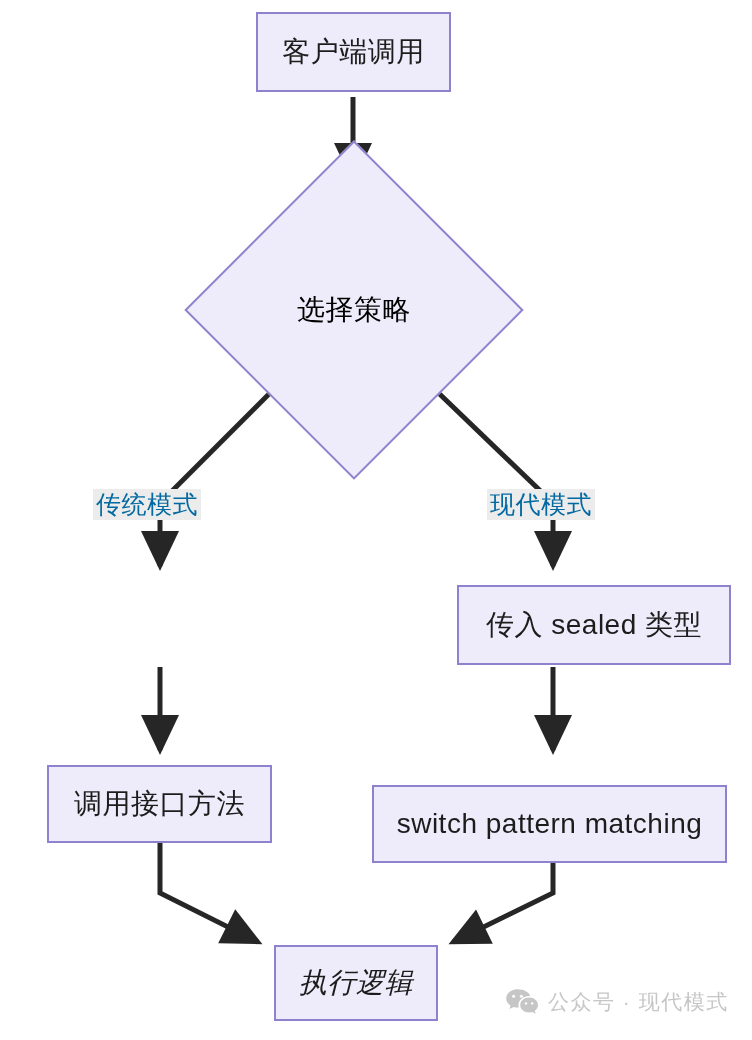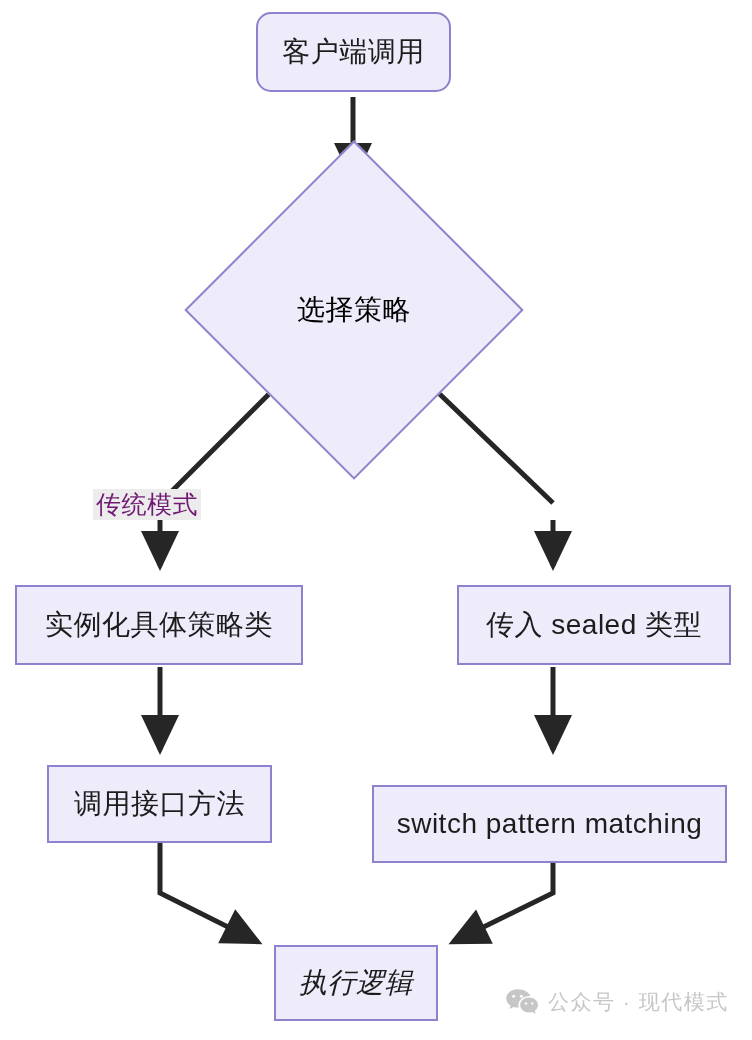--- a/index.html
+++ b/index.html
@@ -58,21 +58,21 @@
     align-items: center;
     justify-content: center;
     color: #000000;
     font-size: 28px;
     white-space: nowrap;
     letter-spacing: 0.5px;
   }
   .edge-label {
     position: absolute;
     background: #ececec;
-    color: #701a75;
+    color: #0369a1;
     font-size: 25px;
     line-height: 1.15;
     padding: 1px 3px;
     white-space: nowrap;
     letter-spacing: 0.5px;
   }
   #watermark {
     position: absolute;
     left: 505px;
     top: 988px;
@@ -112,32 +112,29 @@
 
     <path d="M160,667 L160,750" fill="none" stroke="#262626" stroke-width="5" marker-end="url(#arrow)"></path>
 
     <path d="M553,667 L553,750" fill="none" stroke="#262626" stroke-width="5" marker-end="url(#arrow)"></path>
 
     <path d="M160,841 L160,893 L258,942" fill="none" stroke="#262626" stroke-width="5" stroke-linejoin="miter" marker-end="url(#arrow)"></path>
 
     <path d="M553,841 L553,893 L453,942" fill="none" stroke="#262626" stroke-width="5" stroke-linejoin="miter" marker-end="url(#arrow)"></path>
   </svg>
 
-  <div class="node" style="left:256px; top:12px; width:195px; height:80px;border-radius:15px;">
+  <div class="node" style="left:256px; top:12px; width:195px; height:80px;">
     <span>客户端调用</span>
   </div>
 
   <div class="diamond-wrap" style="left:234px; top:190px; width:240px; height:240px;">
     <div class="node-diamond"></div>
     <div class="diamond-label">选择策略</div>
   </div>
 
-  <div class="node" style="left:15px; top:585px; width:288px; height:80px;">
-    <span>实例化具体策略类</span>
-  </div>
 
   <div class="node" style="left:413px; top:585px; width:274px; height:80px;margin-left:44px;">
     <span>传入 sealed 类型</span>
   </div>
 
   <div class="node" style="left:47px; top:765px; width:225px; height:78px;">
     <span>调用接口方法</span>
   </div>
 
   <div class="node" style="left:372px; top:765px; width:355px; height:78px;margin-top:20px;">
@@ -145,20 +142,23 @@
   </div>
 
   <div class="node" style="left:274px; top:945px; width:164px; height:76px;font-style:italic;">
     <span>执行逻辑</span>
   </div>
 
   <div class="edge-label" style="left:93px; top:489px;">
     <span>传统模式</span>
   </div>
 
+  <div class="edge-label" style="left:487px; top:489px;">
+    <span>现代模式</span>
+  </div>
 
   <div id="watermark">
     <svg class="wm-icon" viewBox="0 0 34 28" xmlns="http://www.w3.org/2000/svg">
       <path d="M12.6,1.2 C6.2,1.2 1.2,5.4 1.2,10.4 C1.2,13.3 2.9,15.9 5.6,17.5 L4.5,21.0 L8.6,19.0 C9.9,19.4 11.2,19.6 12.6,19.6 C13.0,19.6 13.4,19.6 13.8,19.5 C13.5,18.7 13.4,17.9 13.4,17.0 C13.4,11.9 18.3,7.9 24.3,7.9 C24.6,7.9 24.9,7.9 25.2,7.9 C24.0,4.1 18.9,1.2 12.6,1.2 Z" fill="#c6c6c6"></path>
       <circle cx="8.6" cy="8.2" r="1.5" fill="#ffffff"></circle>
       <circle cx="16.4" cy="8.2" r="1.5" fill="#ffffff"></circle>
       <path d="M33.0,17.0 C33.0,12.8 29.0,9.5 24.1,9.5 C19.2,9.5 15.2,12.8 15.2,17.0 C15.2,21.2 19.2,24.5 24.1,24.5 C25.2,24.5 26.3,24.3 27.3,24.0 L30.7,25.7 L29.8,22.7 C31.8,21.4 33.0,19.3 33.0,17.0 Z" fill="#c6c6c6"></path>
       <circle cx="21.0" cy="15.4" r="1.2" fill="#ffffff"></circle>
       <circle cx="27.2" cy="15.4" r="1.2" fill="#ffffff"></circle>
     </svg>

